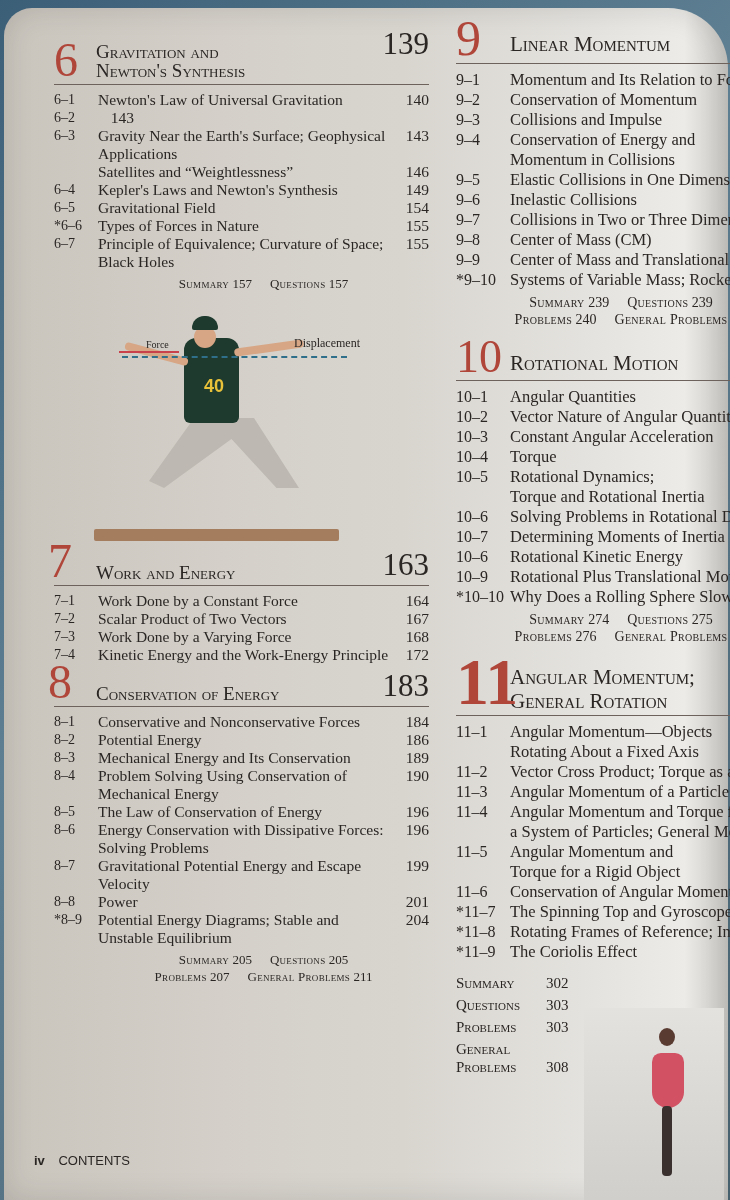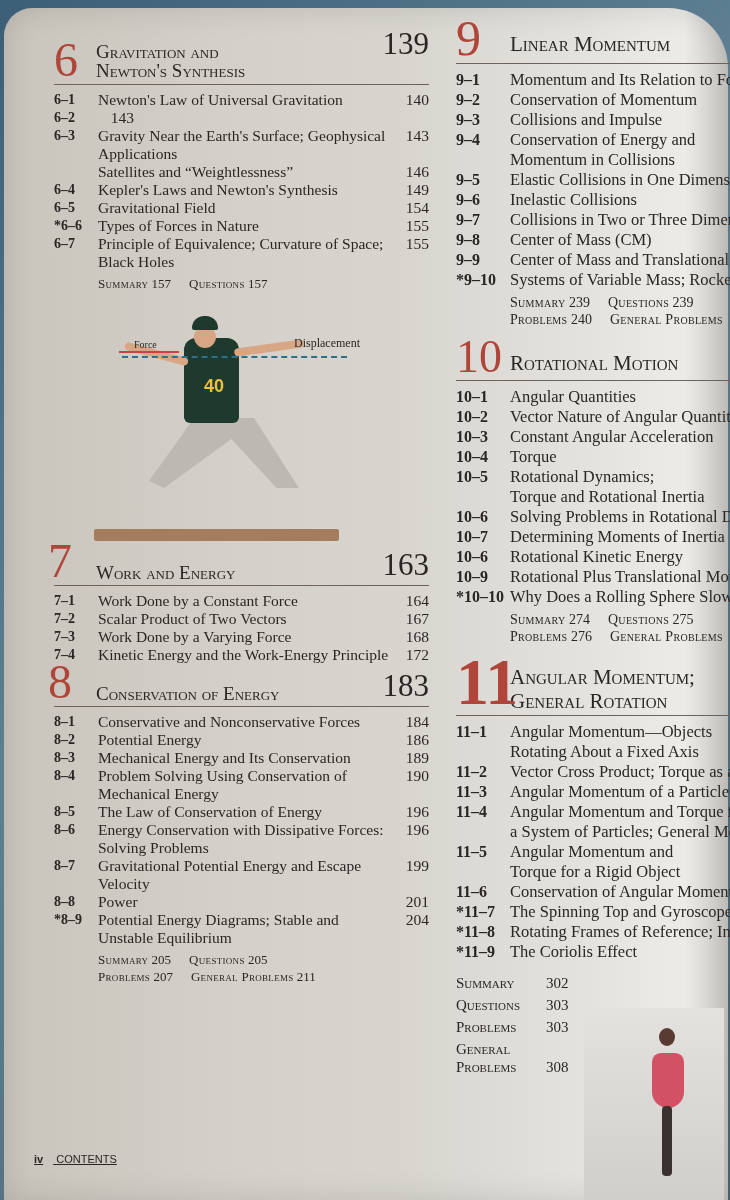--- a/index.html
+++ b/index.html
@@ -24,46 +24,46 @@
     font-family: "Liberation Serif", serif; color: #b0453a; font-size: 48px; line-height: 1;
     position: absolute; left: 0; bottom: 0;
   }
   .ch-title {
     font-variant: small-caps; font-size: 19px; line-height: 19px; color: #2a2624;
     margin-left: 42px;
   }
   .ch-page { position: absolute; right: 0; bottom: 2px; font-size: 31px; }
 
   .row { display: flex; font-size: 15.5px; line-height: 18px; }
-  .sec { width: 44px; flex: none; font-size: 14px; font-weight: bold; }
+  .sec { width: 44px; flex: none; font-size: 14px; }
   .title { flex: 1; }
   .pg { width: 36px; text-align: right; flex: none; }
   .right .sec { width: 54px; font-size: 16px; }
   .right .row { font-size: 16.5px; line-height: 20px; white-space: nowrap; }
 
-  .end { margin-left: 44px; font-size: 13px; line-height: 17px; margin-top: 4px; }
+  .end { margin-left: 44px; font-size: 13px; line-height: 17px; margin-top: 4px; text-align: center; }
   .end .cap { font-variant: small-caps; letter-spacing: 0.3px; }
   .end .gap { display: inline-block; width: 18px; }
 
   .photo {
     position: relative; width: 250px; height: 235px; margin: 14px 0 10px 40px;
   }
   .field { position: absolute; left: 0; bottom: 0; width: 245px; height: 12px; background: #a47c5e; border-radius: 2px; }
   .pitcher-body { position: absolute; left: 90px; top: 32px; width: 55px; height: 85px; background: #1e3a2e; border-radius: 12px 12px 6px 6px; }
   .jersey-num { position: absolute; left: 110px; top: 70px; color: #e9c23a; font-family: "Liberation Sans", sans-serif; font-weight: bold; font-size: 18px; }
   .cap-shape { position: absolute; left: 98px; top: 10px; width: 26px; height: 14px; background: #1e3a2e; border-radius: 12px 12px 2px 2px; }
   .head { position: absolute; left: 100px; top: 20px; width: 22px; height: 22px; background: #d7a685; border-radius: 50%; }
   .pants { position: absolute; left: 55px; top: 112px; width: 150px; height: 70px; background: #bdb9b2; clip-path: polygon(30% 0, 70% 0, 100% 100%, 85% 100%, 55% 30%, 10% 100%, 0% 90%); }
   .arm { position: absolute; height: 8px; background: #d7a685; border-radius: 4px; }
   .arrow-force { position: absolute; left: 25px; top: 45px; width: 60px; height: 0; border-top: 2px solid #c9414a; }
   .arrow-disp { position: absolute; left: 28px; top: 50px; width: 225px; height: 0; border-top: 2px dashed #2f6f8a; }
-  .lbl-force { position: absolute; left: 40px; top: 33px; font-size: 10px; }
+  .lbl-force { position: absolute; left: 52px; top: 33px; font-size: 10px; }
   .lbl-disp { position: absolute; left: 200px; top: 30px; font-size: 12px; }
 
-  .footer { position: absolute; left: 30px; top: 1145px; font-family: "Liberation Sans", sans-serif; font-size: 11px; color: #2a2624; text-decoration: underline; }
+  .footer { position: absolute; left: 30px; top: 1145px; font-family: "Liberation Sans", sans-serif; font-size: 13px; color: #2a2624; }
   .footer b { margin-right: 10px; }
 
   .rend { font-size: 15px; line-height: 22px; }
   .rend .cap { font-variant: small-caps; display: inline-block; width: 90px; }
   .skater { position: absolute; left: 580px; top: 1000px; width: 140px; height: 200px;
     background: linear-gradient(180deg, #e3e2df, #cfcecb); }
   .skater .dress { position: absolute; left: 68px; top: 45px; width: 32px; height: 55px; background: #d25264; border-radius: 10px 10px 18px 18px; }
   .skater .shead { position: absolute; left: 75px; top: 20px; width: 16px; height: 18px; background: #5a3b32; border-radius: 50%; }
   .skater .leg { position: absolute; left: 78px; top: 98px; width: 10px; height: 70px; background: #3a302d; border-radius: 4px; }
 </style>

